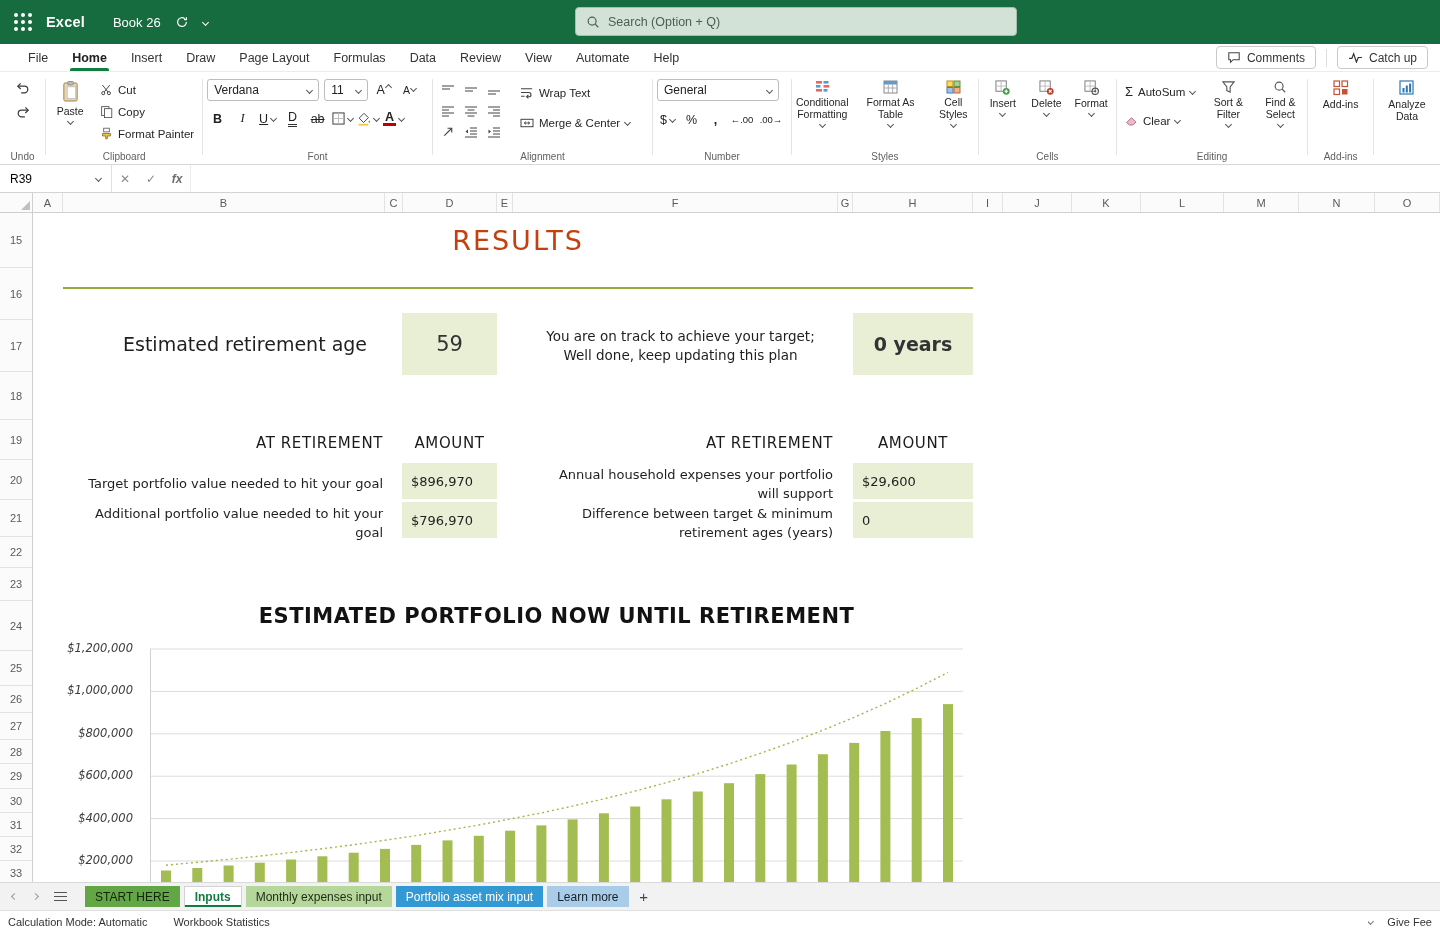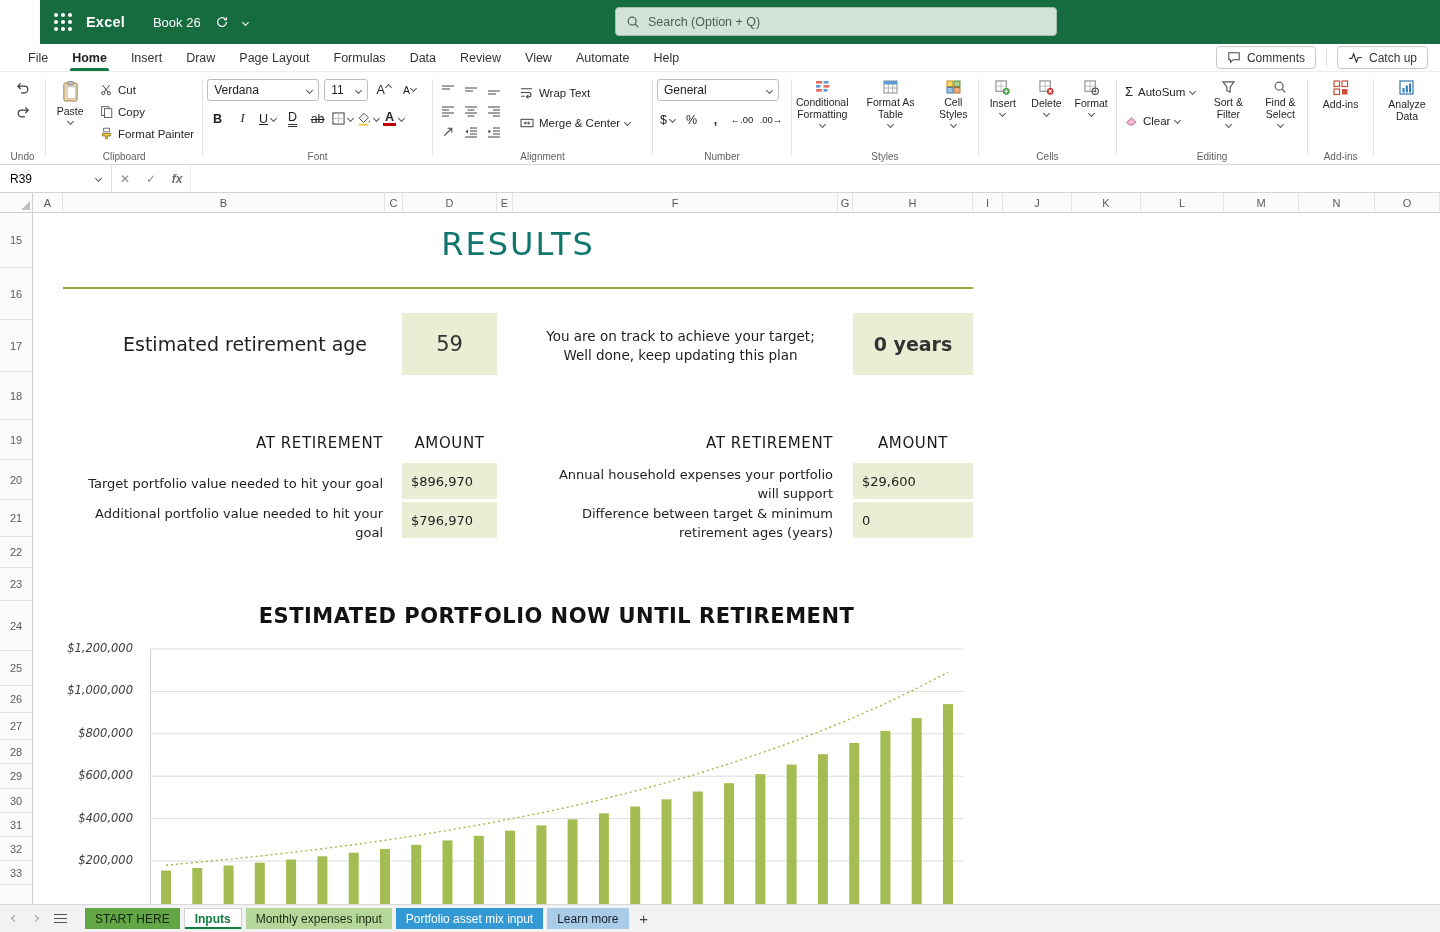--- a/index.html
+++ b/index.html
@@ -1,21 +1,21 @@
 <!DOCTYPE html>
 <html style="--brand-green: #166b3f; --accent-green: #107C41; --box-green: #e9efd5; --olive-line: #94ad3a;"><head>
 <meta charset="utf-8">
 <style>
   * { box-sizing: border-box; margin: 0; padding: 0; }
   html,body { width:1440px; height:932px; overflow:hidden; background:#fff;
     font-family:"Liberation Sans","DejaVu Sans",sans-serif; }
   .app { width:1440px; height:932px; display:flex; flex-direction:column; position:relative; }
 
   
-  .titlebar { height:44px; background:var(--brand-green,#166b3f); display:flex; align-items:center; position:relative; flex:none; color:#fff;margin-left:40px; }
+  .titlebar { height:44px; background:var(--brand-green,#166b3f); display:flex; align-items:center; position:relative; flex:none; color:#fff; }
   .tb-left { display:flex; align-items:center; gap:14px; padding-left:14px; }
   .waffle { display:grid; grid-template-columns:repeat(3,4px); gap:3px; cursor:pointer; }
   .waffle i { width:4px; height:4px; border-radius:50%; background:#fff; }
   .app-name { font-size:14.5px; font-weight:700; letter-spacing:.2px; }
   .wb-wrap { display:flex; align-items:center; gap:14px; margin-left:14px; }
   .wb-name { font-size:13px; }
   .chev { display:inline-block; width:5px; height:5px; border-right:1.3px solid #555; border-bottom:1.3px solid #555; transform:rotate(45deg); flex:none; }
   .chev.white { border-color:#fff; }
   .chev.up { transform:rotate(225deg); }
   .chev.left { transform:rotate(135deg); }
@@ -618,21 +618,21 @@
         <div class="rh" style="height:27px">27</div>
         <div class="rh" style="height:24px">28</div>
         <div class="rh" style="height:25px">29</div>
         <div class="rh" style="height:24px">30</div>
         <div class="rh" style="height:24px">31</div>
         <div class="rh" style="height:24px">32</div>
         <div class="rh" style="height:24px">33</div>
       </div>
 
       <div class="sheet">
-        <div class="s-el" style="left:30px;top:12px;width:910px;text-align:center;font-size:32px;letter-spacing:2px;color:#0f766e">RESULTS</div>
+        <div class="s-el" style="left:30px;top:12px;width:910px;text-align:center;font-size:27px;letter-spacing:2px;color:#c2410c">RESULTS</div>
         <div class="s-el" style="left:30px;top:74px;width:910px;height:2px;background:var(--olive-line,#94ad3a)"></div>
 
         <div class="s-el" style="left:90px;top:120px;font-size:19px;color:#1f1f1f">Estimated retirement age</div>
         <div class="s-el gbox" style="left:369px;top:100px;width:95px;height:62px;font-size:21px">59</div>
         <div class="s-el preline" style="left:480px;top:114px;width:335px;text-align:center;font-size:13.5px;line-height:19px;color:#1f1f1f">You are on track to achieve your target;
 Well done, keep updating this plan</div>
         <div class="s-el gbox" style="left:820px;top:100px;width:120px;height:62px;font-size:19px;font-weight:600">0 years</div>
 
         <div class="s-el th" style="left:100px;top:221px;width:250px;text-align:right">AT RETIREMENT</div>
         <div class="s-el th" style="left:369px;top:221px;width:95px;text-align:center">AMOUNT</div>
@@ -711,14 +711,24 @@
       <span class="hamb"></span>
     </div>
     <div class="sheet-tab" style="background: rgb(99, 166, 69); color: rgb(19, 36, 15);">START HERE</div>
     <div class="sheet-tab active" style="background: rgb(255, 255, 255); color: rgb(16, 124, 65);">Inputs</div>
     <div class="sheet-tab" style="background: rgb(181, 215, 155); color: rgb(28, 43, 20);">Monthly expenses input</div>
     <div class="sheet-tab" style="background: rgb(51, 153, 212); color: rgb(255, 255, 255);">Portfolio asset mix input</div>
     <div class="sheet-tab" style="background: rgb(169, 204, 233); color: rgb(22, 32, 43);">Learn more</div>
     <div class="add-tab">+</div>
   </div>
 
+  <div class="status-bar">
+    <div class="sb-left">
+      <span class="sb-item">Calculation Mode: Automatic</span>
+      <span class="sb-item">Workbook Statistics</span>
+    </div>
+    <div class="sb-right">
+      <span class="chev" style="border-color:#777"></span>
+      <span class="clip">Give Fee</span>
+    </div>
+  </div>
 
 </div>
 
 </body></html>

